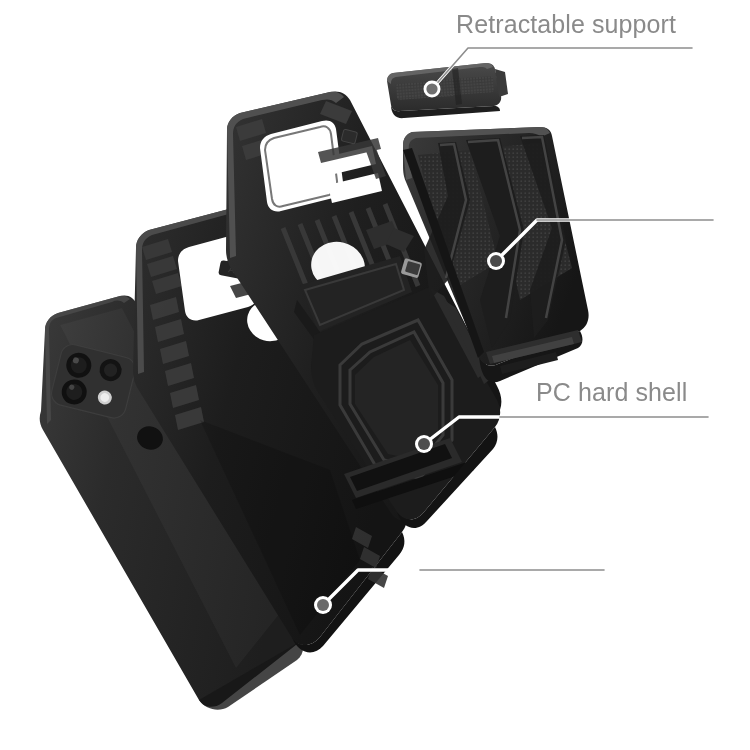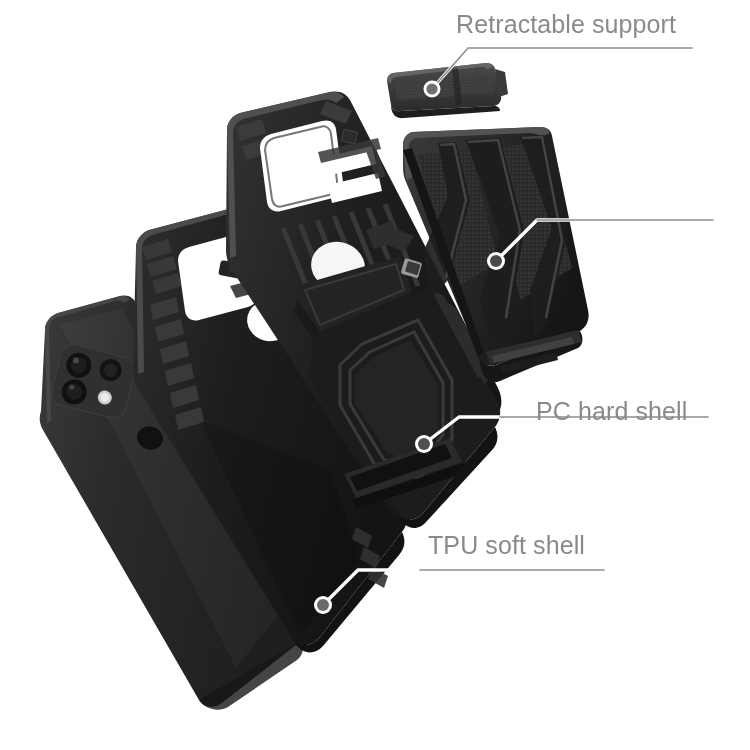--- a/index.html
+++ b/index.html
@@ -12,21 +12,21 @@
     color:#8a8a8a;
     font-size:25px;
     font-weight:400;
     letter-spacing:0.1px;
     white-space:nowrap;
     line-height:1;
     font-family:"Liberation Sans","DejaVu Sans",sans-serif;
   }
   #lbl-retract{left:456px;top:12px;}
   #lbl-card{left:556px;top:183px;}
-  #lbl-pc{left:536px;top:380px;margin-top:19px;}
+  #lbl-pc{left:536px;top:380px;}
   #lbl-tpu{left:428px;top:533px;}
 </style>
 </head>
 <body>
 
 <div id="stage">
 
   <svg id="scene" viewBox="0 0 750 750">
     <defs>
       <linearGradient id="gPhone" x1="0" y1="0" x2="1" y2="0.3">
@@ -313,15 +313,14 @@
     <g>
       <path d="M323,605 L358,570 L604,570" fill="none" stroke="#ffffff" stroke-width="3.4" stroke-linecap="round" stroke-linejoin="round"></path>
       <path d="M420,570 L604,570" fill="none" stroke="#8d8d8d" stroke-width="1.6" stroke-linecap="round" stroke-linejoin="round"></path>
       <circle cx="323" cy="605" r="9" fill="#ffffff"></circle>
       <circle cx="323" cy="605" r="6" fill="#6a6a6a"></circle>
     </g>
   </svg>
 
   <div class="callout-text" id="lbl-retract">Retractable support</div>
   <div class="callout-text" id="lbl-pc">PC hard shell</div>
-  <div class="callout-text" id="lbl-tpu">TPU soft shell</div>
 
 </div>
 
 </body></html>

